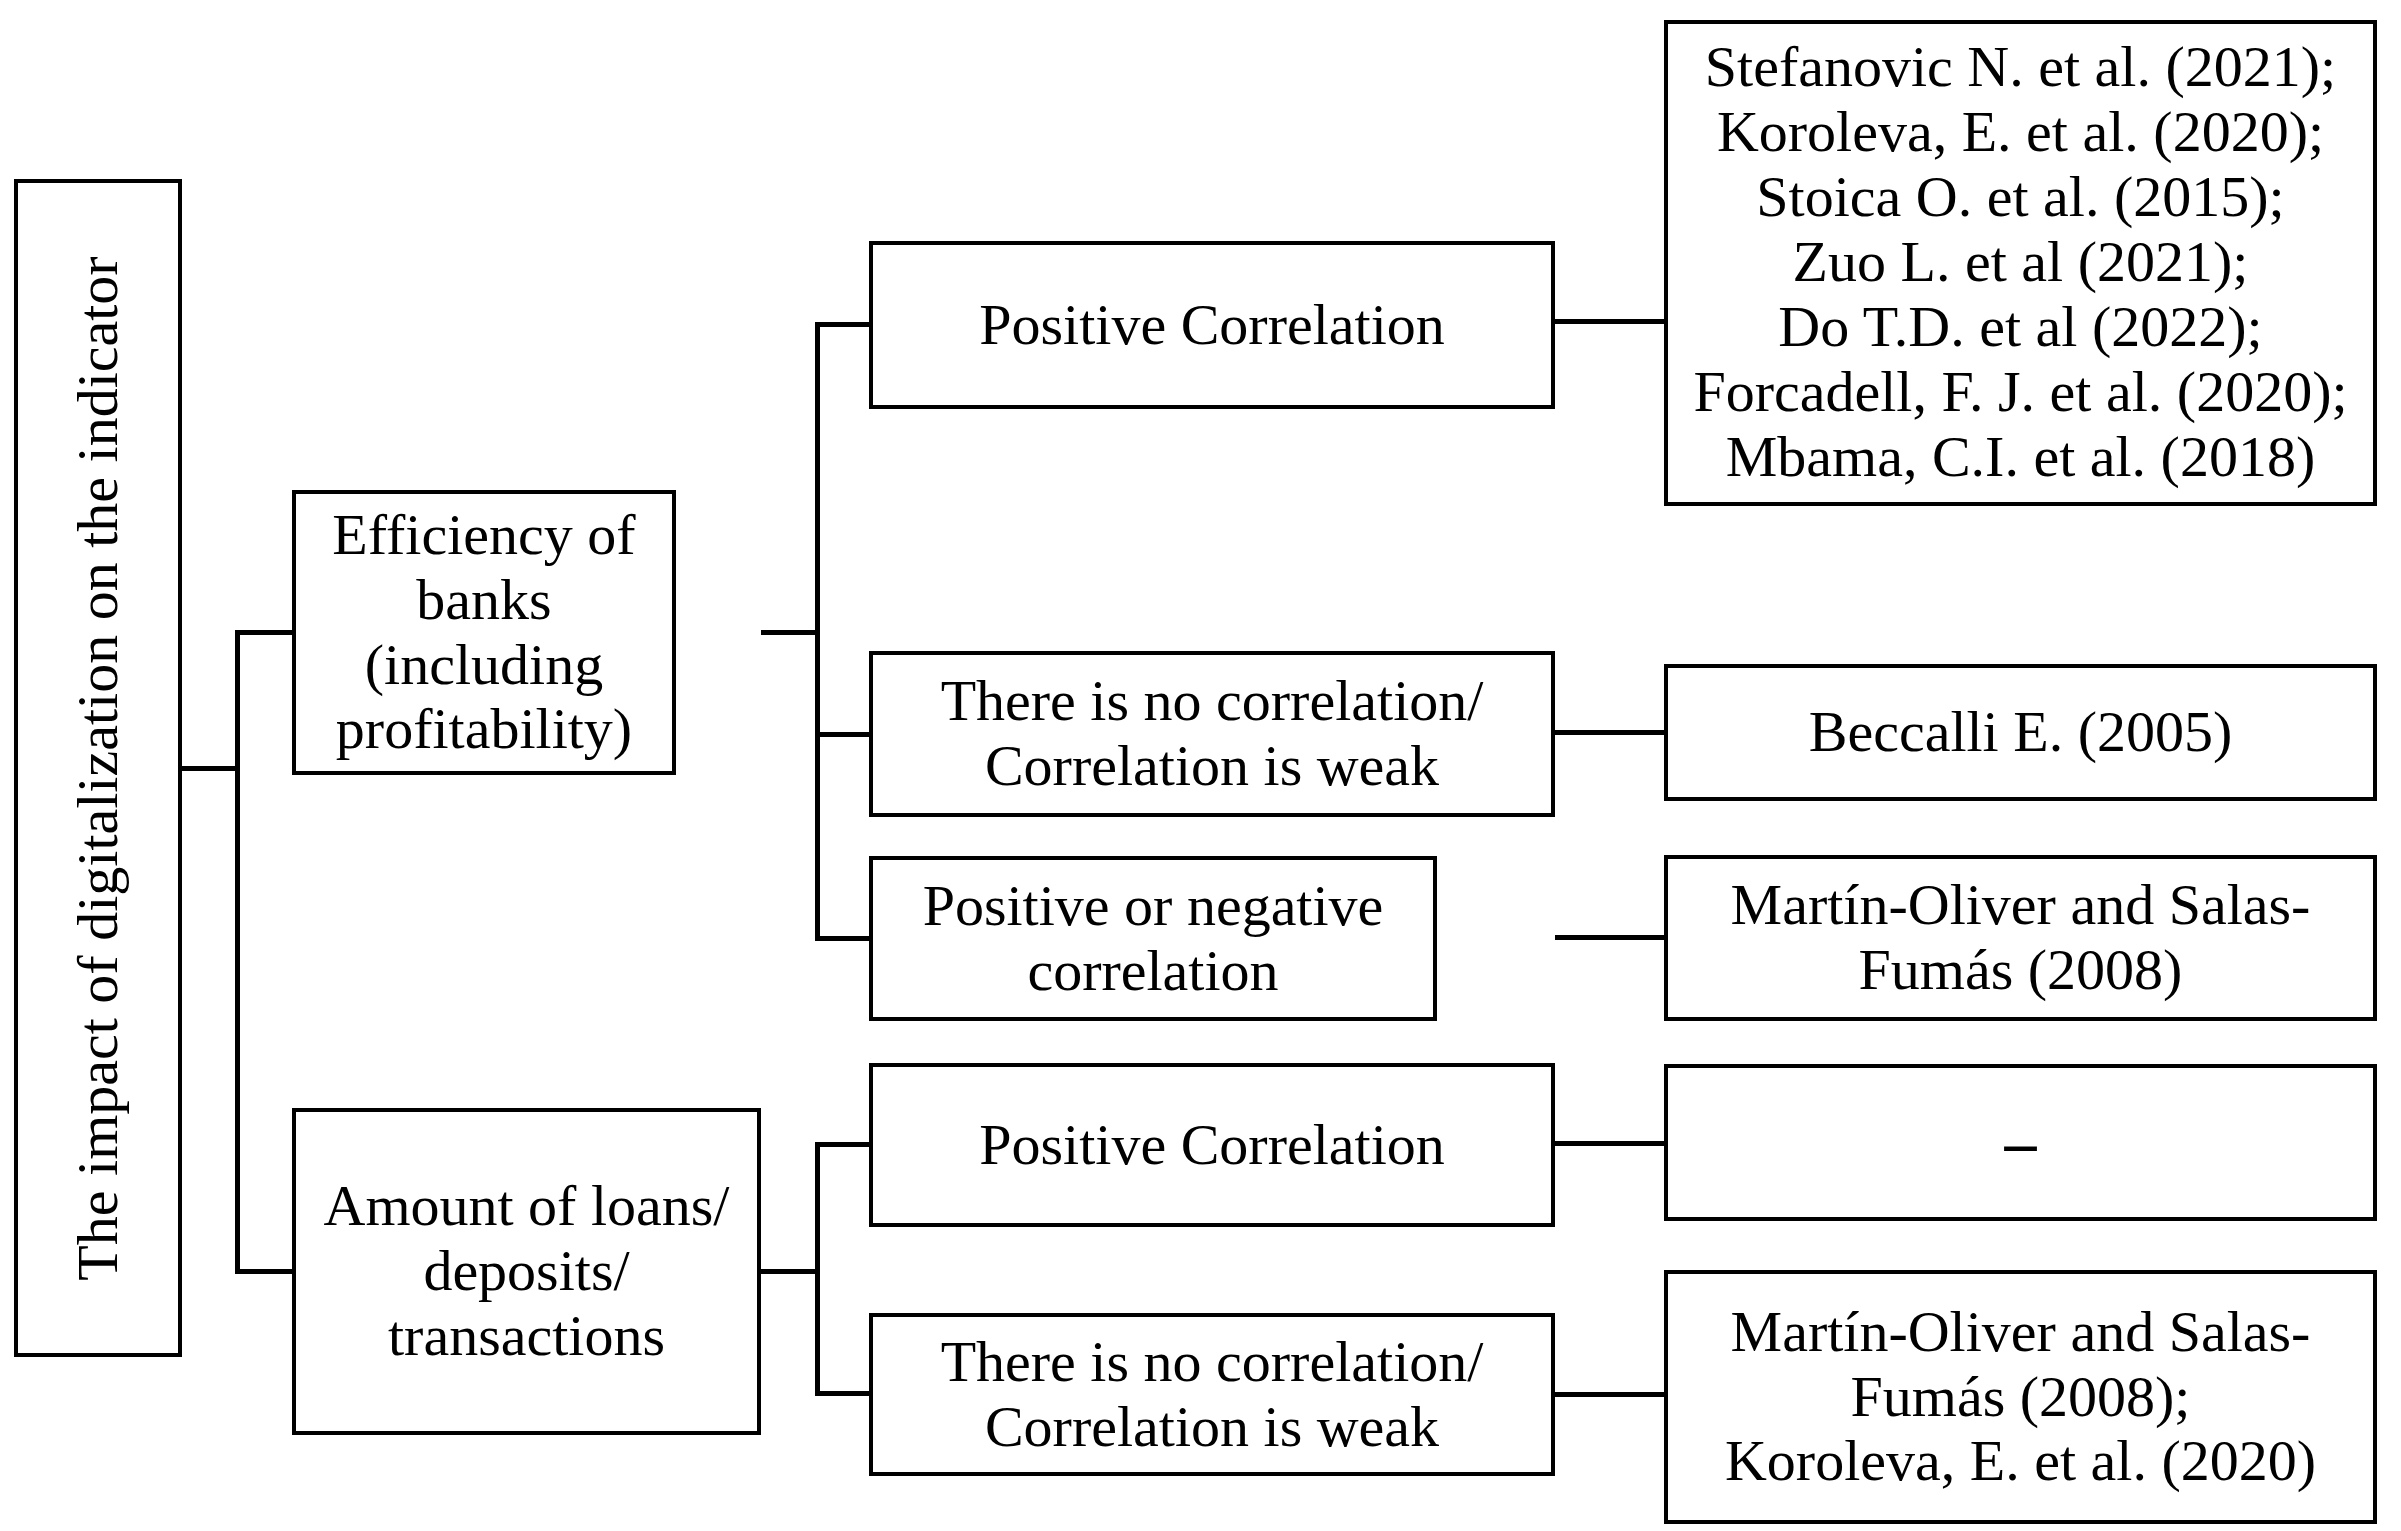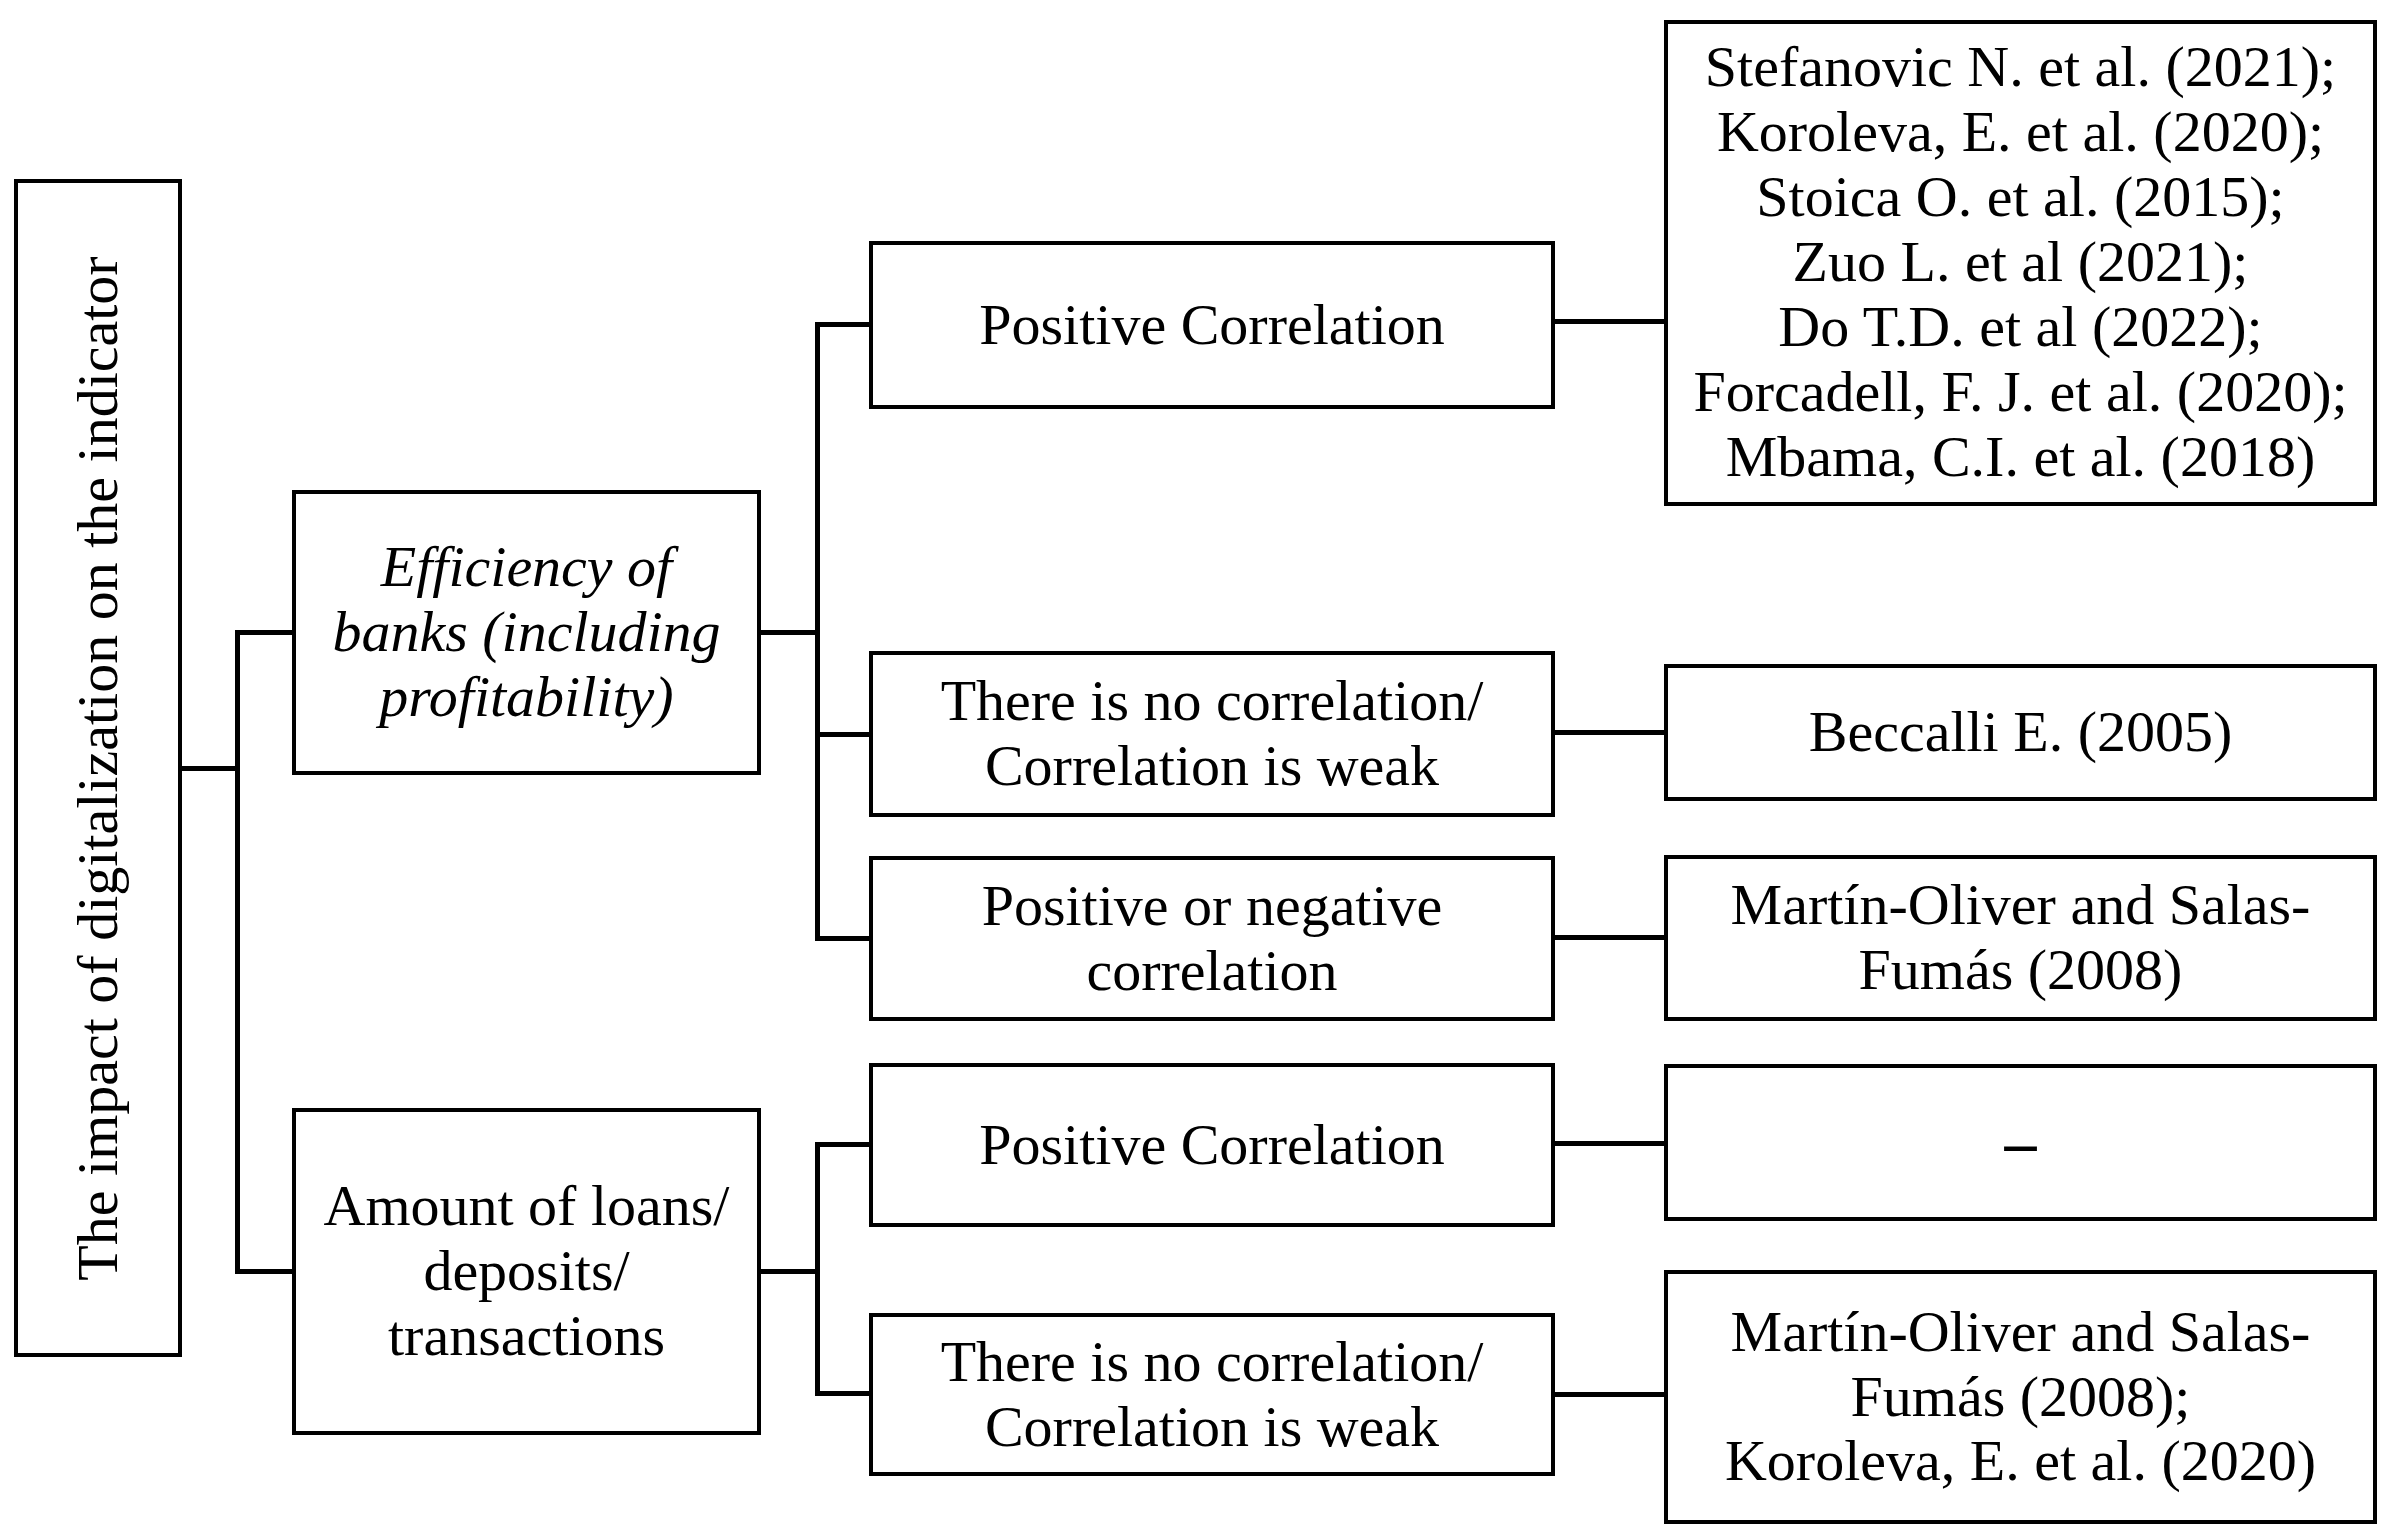--- a/index.html
+++ b/index.html
@@ -35,25 +35,25 @@
     white-space: nowrap;
   }
   .dash { font-weight: 700; font-size: 64px; }
   .conn {
     position: absolute;
     background: var(--line);
   }
 
   
   .root-box   { left: 14px;   top: 179px;  width: 168px;  height: 1178px; }
-  .cat1-box   { left: 292px;  top: 490px;  width: 469px;  height: 285px; font-style: italic; }
+  .cat1-box   { left: 292px;  top: 490px;  width: 384px;  height: 285px; }
   .cat2-box   { left: 292px;  top: 1108px; width: 469px;  height: 327px; }
   .m1-box     { left: 869px; top: 241px;  width: 686px; height: 168px; }
   .m2-box     { left: 869px; top: 651px; width: 686px; height: 166px; }
-  .m3-box     { left: 869px; top: 856px; width: 686px; height: 165px; }
+  .m3-box     { left: 869px; top: 856px; width: 568px; height: 165px; }
   .m4-box     { left: 869px; top: 1063px; width: 686px; height: 164px; }
   .m5-box     { left: 869px; top: 1313px; width: 686px; height: 163px; }
   .r1-box     { left: 1664px; top: 19.5px;   width: 713px; height: 486px; }
   .r2-box     { left: 1664px; top: 664px; width: 713px; height: 137px; }
   .r3-box     { left: 1664px; top: 855px; width: 713px; height: 166px; }
   .r4-box     { left: 1664px; top: 1064px; width: 713px; height: 157px; }
   .r5-box     { left: 1664px; top: 1270px; width: 713px; height: 254px; }
 
   .c-root     { left: 182px;  top: 766px; width: 55px;   height: 4.9px; }
   .j1         { left: 235px;  top: 630px; width: 4.9px;    height: 644px; }

